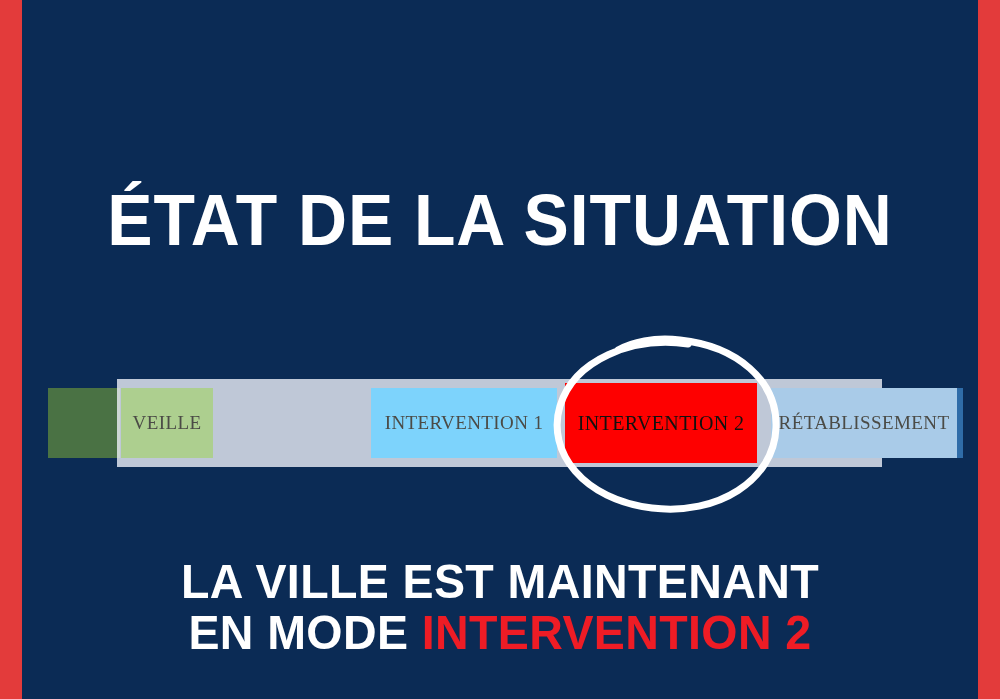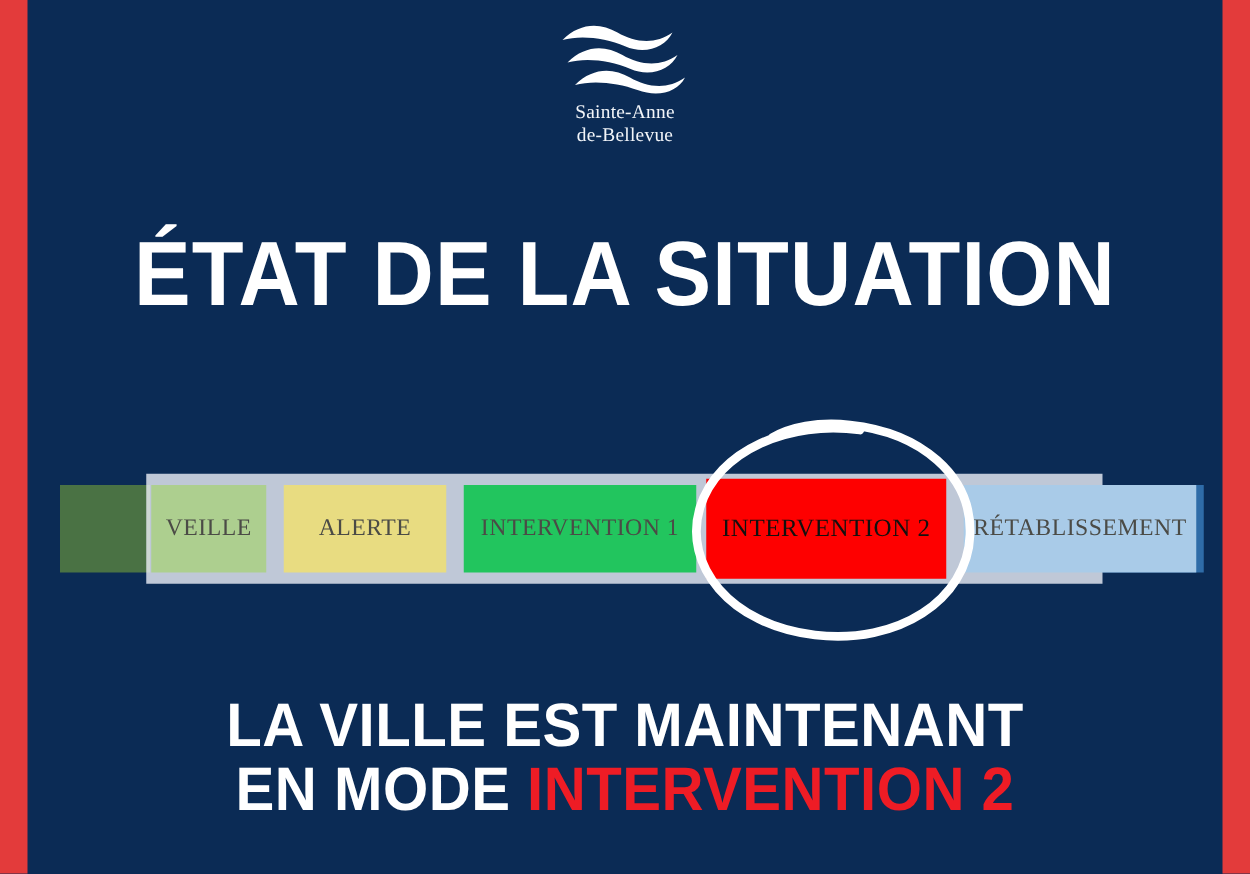--- a/index.html
+++ b/index.html
@@ -55,21 +55,21 @@
   }
 
   .seg{position:absolute;top:388px;height:70px;display:flex;align-items:center;justify-content:center;}
   .seg-label{
     font-family:Liberation Serif, serif;
     font-size:19px;letter-spacing:.4px;white-space:nowrap;
     color:#4b4b46;
   }
   .seg-veille  {left:121px;width:92px;background:#adcf8f;}
   .seg-alerte  {left:227px;width:130px;background:#e8dc81;}
-  .seg-int1    {left:371px;width:186px;background:#22c55e;}
+  .seg-int1    {left:371px;width:186px;background:#7dd3fc;}
   .seg-int2    {left:565px;top:383px;height:80px;width:192px;background:#fe0000;z-index:12;}
   .seg-retab   {left:771px;width:186px;background:#a9cbe8;}
 
   .seg-int2 .seg-label{color:#13110f;font-size:20px;font-weight:normal;}
 
   
   .circle{position:absolute;left:540px;top:328px;width:250px;height:188px;z-index:20;}
 
   
   .headline{
@@ -81,48 +81,34 @@
   .headline .ln{display:block;white-space:nowrap;}
   .hl-red{color:#ee1c25;}
 </style>
 </head>
 <body>
 
 <div id="stage">
 
   <div class="navy"></div>
 
-  <div class="logo">
-    <svg class="logo-waves" viewBox="0 0 112 62">
-      <path d="M6 16 C20 2, 36 2, 50 10 C64 18, 80 20, 94 10 C88 22, 72 28, 56 21 C40 14, 20 12, 6 16 Z" fill="#ffffff"></path>
-      <path d="M10 34 C24 20, 40 20, 54 28 C68 36, 84 38, 98 28 C92 40, 76 46, 60 39 C44 32, 24 30, 10 34 Z" fill="#ffffff"></path>
-      <path d="M16 52 C30 38, 46 38, 60 46 C74 54, 90 56, 104 46 C98 58, 82 62, 66 56 C50 50, 30 48, 16 52 Z" fill="#ffffff"></path>
-    </svg>
-    <div class="logo-text">
-      <span>Sainte-Anne</span>
-      <span>de-Bellevue</span>
-    </div>
-  </div>
 
   <div class="title">ÉTAT DE LA SITUATION</div>
 
   <div class="statusbar">
 
     <div class="blk blk-green-dark"></div>
     <div class="blk blk-blue-dark"></div>
 
     <div class="panel"></div>
 
     <div class="seg seg-veille">
       <span class="seg-label">VEILLE</span>
     </div>
 
-    <div class="seg seg-alerte">
-      <span class="seg-label">ALERTE</span>
-    </div>
 
     <div class="seg seg-int1">
       <span class="seg-label">INTERVENTION 1</span>
     </div>
 
     <div class="seg seg-int2">
       <span class="seg-label">INTERVENTION 2</span>
     </div>
 
     <div class="seg seg-retab">

